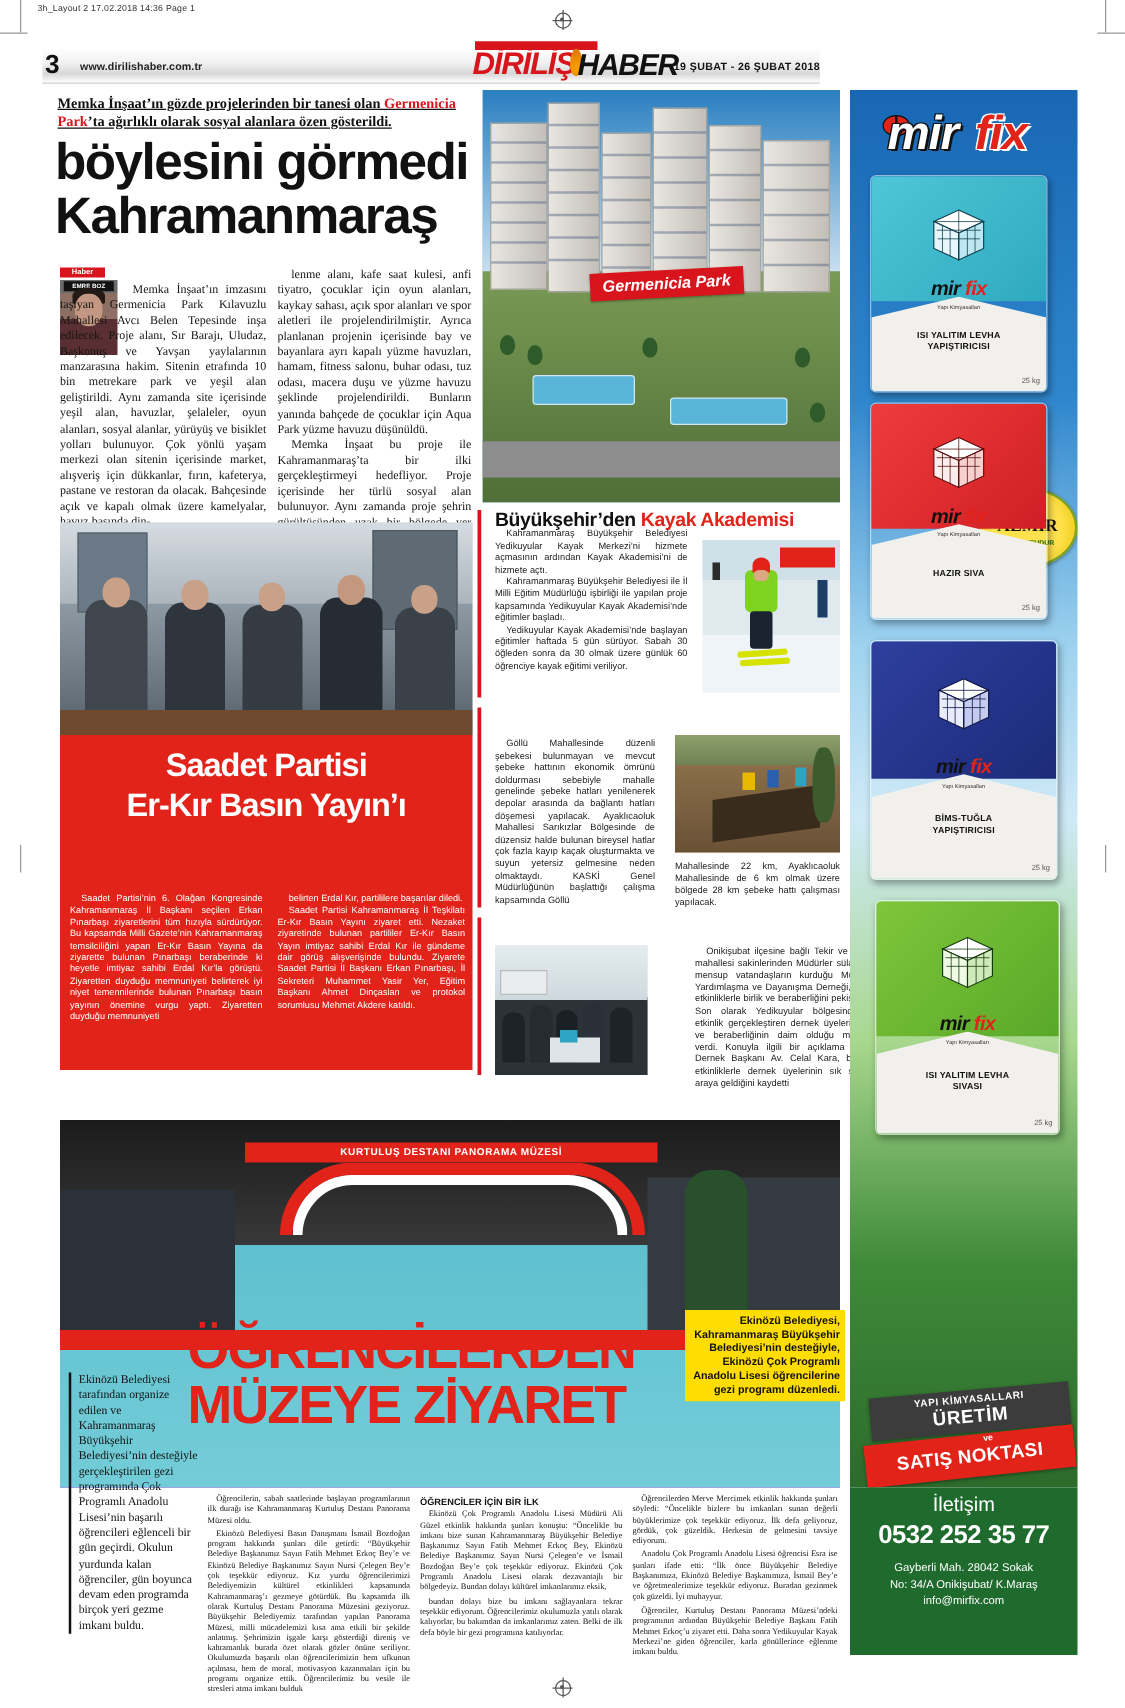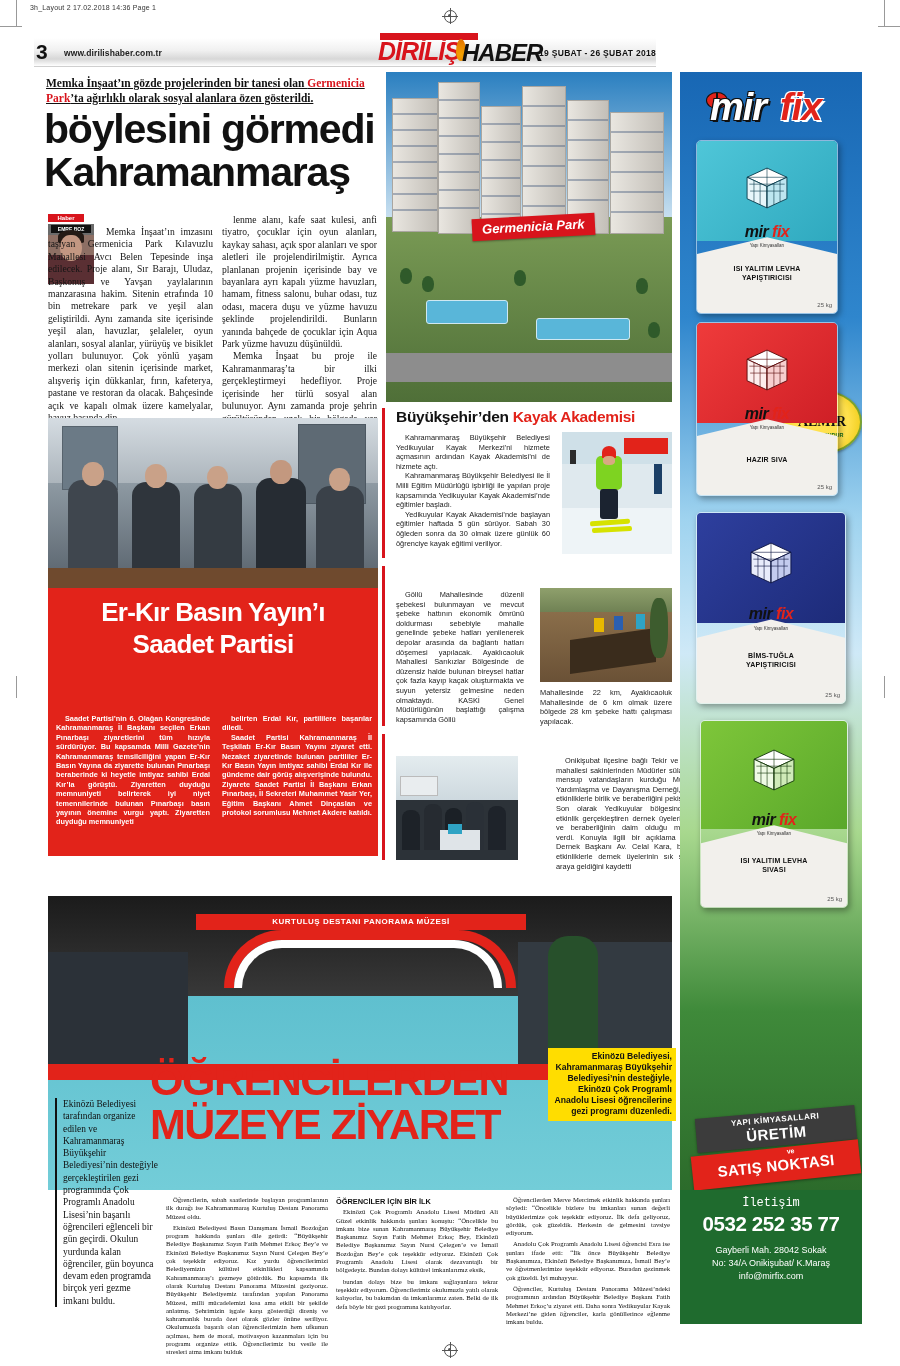--- a/index.html
+++ b/index.html
@@ -79,21 +79,21 @@
   .ph{position:absolute;overflow:hidden;}
   .ph-ski{background:linear-gradient(to bottom,#dfe9ee 0 62%,#eef4f7 62% 100%);}
   .ph-dig{background:linear-gradient(to bottom,#6f8556 0 30%,#8a6a44 30% 100%);}
   .ph-crowd{background:linear-gradient(to bottom,#d5dde2 0 40%,#3a3f45 40% 100%);}
 
   
   .sp-photo{position:absolute;left:48px;top:418px;width:330px;height:170px;background:linear-gradient(to bottom,#c8cfd4,#7e858b);overflow:hidden;}
   .sp-red{position:absolute;left:48px;top:588px;width:330px;height:268px;background:#e2231a;}
   .sp-title{position:absolute;left:56px;top:596px;width:314px;text-align:center;color:#fff;
        font-family:"Liberation Sans",sans-serif;font-weight:bold;font-size:26px;line-height:32px;letter-spacing:-.8px;}
-  .sp-col{position:absolute;color:#fff;font-family:"Liberation Sans",sans-serif;font-weight:bold;font-size:7.3px;line-height:9.4px;text-align:justify;}
+  .sp-col{position:absolute;color:#fff;font-family:"Liberation Sans",sans-serif;font-weight:normal;font-size:7.3px;line-height:9.4px;text-align:justify;}
   .sp-col p{margin:0;text-indent:9px;}
   .spc1{left:56px;top:714px;width:154px;}
   .spc2{left:222px;top:714px;width:150px;}
 
   
   .mz-photo{position:absolute;left:48px;top:896px;width:624px;height:294px;overflow:hidden;background:#6d28d9;}
   .mz-sky{position:absolute;left:0;top:0;width:100%;height:36%;background:linear-gradient(to bottom,#1b1b1b,#3a3a3a);}
   .mz-floor{position:absolute;left:0;top:34%;width:100%;height:66%;background:linear-gradient(to bottom,#5fc0cf,#73cdd8);}
   .mz-banner{position:absolute;left:148px;top:18px;width:330px;height:16px;background:#e2231a;color:#fff;text-align:center;
        font-family:"Liberation Sans",sans-serif;font-weight:bold;font-size:8px;line-height:16px;letter-spacing:.5px;}
@@ -144,21 +144,21 @@
        font-weight:bold;font-size:8px;letter-spacing:.5px;}
   .ribbon-gray .l2{position:absolute;left:0;top:13px;width:100%;text-align:center;color:#fff;font-family:"Liberation Sans",sans-serif;
        font-weight:bold;font-size:15px;letter-spacing:.5px;}
   .ribbon-red{position:absolute;left:12px;top:1076px;width:168px;height:34px;background:#e2231a;transform:rotate(-6deg);
        box-shadow:0 1px 3px rgba(0,0,0,.4);}
   .ribbon-red .l1{position:absolute;left:96px;top:1px;color:#fff;font-family:"Liberation Sans",sans-serif;font-weight:bold;font-size:7px;}
   .ribbon-red .l2{position:absolute;left:0;top:9px;width:100%;text-align:center;color:#fff;font-family:"Liberation Sans",sans-serif;
        font-weight:bold;font-size:15px;letter-spacing:.3px;}
 
   .ad-contact{position:absolute;left:680px;top:1190px;width:182px;height:134px;background:#1f6b2e;color:#fff;text-align:center;}
-  .ad-contact .iletisim{margin-top:6px;font-family:Liberation Mono, monospace;font-size:12px;}
+  .ad-contact .iletisim{margin-top:6px;font-family:Liberation Sans, sans-serif;font-size:16px;}
   .ad-contact .phone{margin-top:2px;font-family:"Liberation Sans",sans-serif;font-weight:bold;font-size:20.5px;letter-spacing:-.4px;}
   .ad-contact .addr{margin-top:8px;font-family:"Liberation Sans",sans-serif;font-size:9px;line-height:13px;}
 </style>
 </head>
 <body>
 
 <div class="page">
 
   <div class="slug">3h_Layout 2  17.02.2018  14:36  Page 1</div>
   <div class="regmark" style="left:442px;">
@@ -275,21 +275,21 @@
   </div>
   <div class="lead-col lc2">
     <p>lenme alanı, kafe saat kulesi, anfi tiyatro, çocuklar için oyun alanları, kaykay sahası, açık spor alanları ve spor aletleri ile projelendirilmiştir. Ayrıca planlanan projenin içerisinde bay ve bayanlara ayrı kapalı yüzme havuzları, hamam, fitness salonu, buhar odası, tuz odası, macera duşu ve yüzme havuzu şeklinde projelendirildi. Bunların yanında bahçede de çocuklar için Aqua Park yüzme havuzu düşünüldü.</p>
     <p>Memka İnşaat bu proje ile Kahramanmaraş’ta bir ilki gerçekleştirmeyi hedefliyor. Proje içerisinde her türlü sosyal alan bulunuyor. Aynı zamanda proje şehrin gürültüsünden uzak bir bölgede yer alıyor.</p>
   </div>
 
   <div class="redrule" style="left:382px;top:408px;width:3px;height:150px;"></div>
   <div class="sec-head" style="left:396px;top:408px;">
     <span>Büyükşehir’den </span><span class="hl-red">Kayak Akademisi</span>
   </div>
-  <div class="sec-body" style="left:396px;top:433px;width:154px;">
+  <div class="sec-body" style="left:396px;top:422px;width:154px;">
     <p>Kahramanmaraş Büyükşehir Belediyesi Yedikuyular Kayak Merkezi’ni hizmete açmasının ardından Kayak Akademisi’ni de hizmete açtı.</p>
     <p>Kahramanmaraş Büyükşehir Belediyesi ile İl Milli Eğitim Müdürlüğü işbirliği ile yapılan proje kapsamında Yedikuyular Kayak Akademisi’nde eğitimler başladı.</p>
     <p>Yedikuyular Kayak Akademisi’nde başlayan eğitimler haftada 5 gün sürüyor. Sabah 30 öğleden sonra da 30 olmak üzere günlük 60 öğrenciye kayak eğitimi veriliyor.</p>
   </div>
   <div class="ph ph-ski" style="left:562px;top:432px;width:110px;height:122px;">
     <div style="position:absolute;left:0;top:0;width:100%;height:26%;background:#cfe0e8;"></div>
     <div style="position:absolute;left:62px;top:6px;width:44px;height:16px;background:#e2231a;"></div>
     <div style="position:absolute;left:34px;top:24px;width:26px;height:34px;background:#7ed321;border-radius:5px;"></div>
     <div style="position:absolute;left:40px;top:14px;width:14px;height:12px;background:#e2231a;border-radius:50% 50% 0 0;"></div>
     <div style="position:absolute;left:41px;top:24px;width:12px;height:9px;background:#d9a982;border-radius:40%;"></div>
@@ -346,22 +346,22 @@
     <div style="position:absolute;left:146px;top:66px;width:48px;height:94px;background:#343b42;border-radius:14px 14px 0 0;"></div>
     <div style="position:absolute;left:159px;top:48px;width:21px;height:23px;background:#c9a188;border-radius:48%;"></div>
     <div style="position:absolute;left:208px;top:60px;width:50px;height:100px;background:#262c33;border-radius:14px 14px 0 0;"></div>
     <div style="position:absolute;left:222px;top:42px;width:22px;height:24px;background:#c3987f;border-radius:48%;"></div>
     <div style="position:absolute;left:268px;top:68px;width:48px;height:92px;background:#3a4149;border-radius:14px 14px 0 0;"></div>
     <div style="position:absolute;left:281px;top:50px;width:21px;height:23px;background:#c9a188;border-radius:48%;"></div>
     <div style="position:absolute;left:0;top:150px;width:100%;height:20px;background:#6f4a2e;"></div>
   </div>
   <div class="sp-red"></div>
   <div class="sp-title">
+    <div>Saadet Partisi</div>
     <div>Er-Kır Basın Yayın’ı</div>
-    <div>Saadet Partisi</div>
   </div>
   <div class="sp-col spc1">
     <p>Saadet Partisi’nin 6. Olağan Kongresinde Kahramanmaraş İl Başkanı seçilen Erkan Pınarbaşı ziyaretlerini tüm hızıyla sürdürüyor. Bu kapsamda Milli Gazete’nin Kahramanmaraş temsilciliğini yapan Er-Kır Basın Yayına da ziyarette bulunan Pınarbaşı beraberinde ki heyetle imtiyaz sahibi Erdal Kır’la görüştü. Ziyaretten duyduğu memnuniyeti belirterek iyi niyet temennilerinde bulunan Pınarbaşı basın yayının önemine vurgu yaptı. Ziyaretten duyduğu memnuniyeti</p>
   </div>
   <div class="sp-col spc2">
     <p>belirten Erdal Kır, partililere başarılar diledi.</p>
     <p>Saadet Partisi Kahramanmaraş İl Teşkilatı Er-Kır Basın Yayını ziyaret etti. Nezaket ziyaretinde bulunan partililer Er-Kır Basın Yayın imtiyaz sahibi Erdal Kır ile gündeme dair görüş alışverişinde bulundu. Ziyarete Saadet Partisi İl Başkanı Erkan Pınarbaşı, İl Sekreteri Muhammet Yasir Yer, Eğitim Başkanı Ahmet Dinçaslan ve protokol sorumlusu Mehmet Akdere katıldı.</p>
   </div>
 
   <div class="mz-photo">

